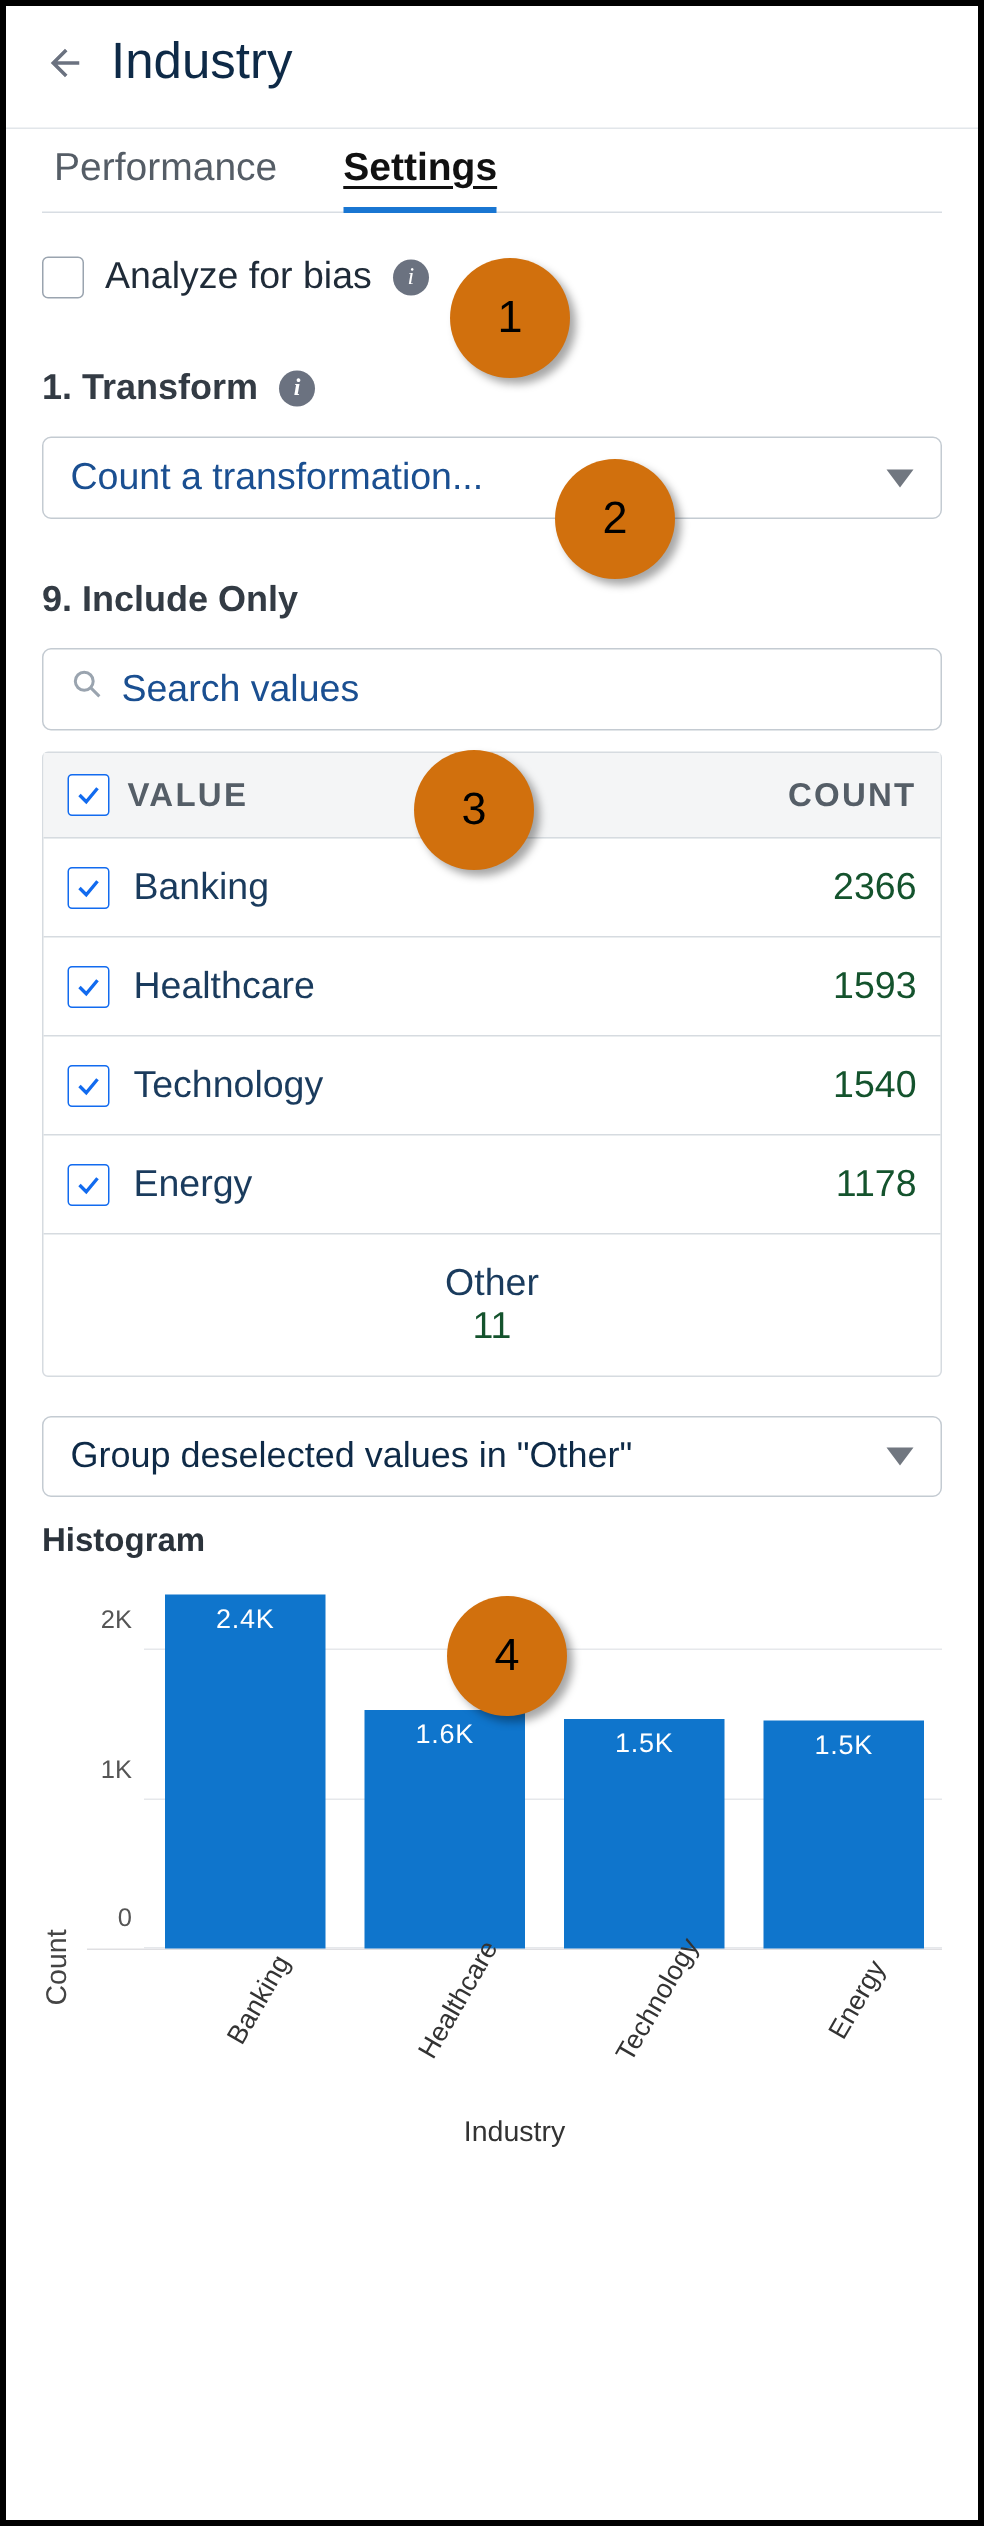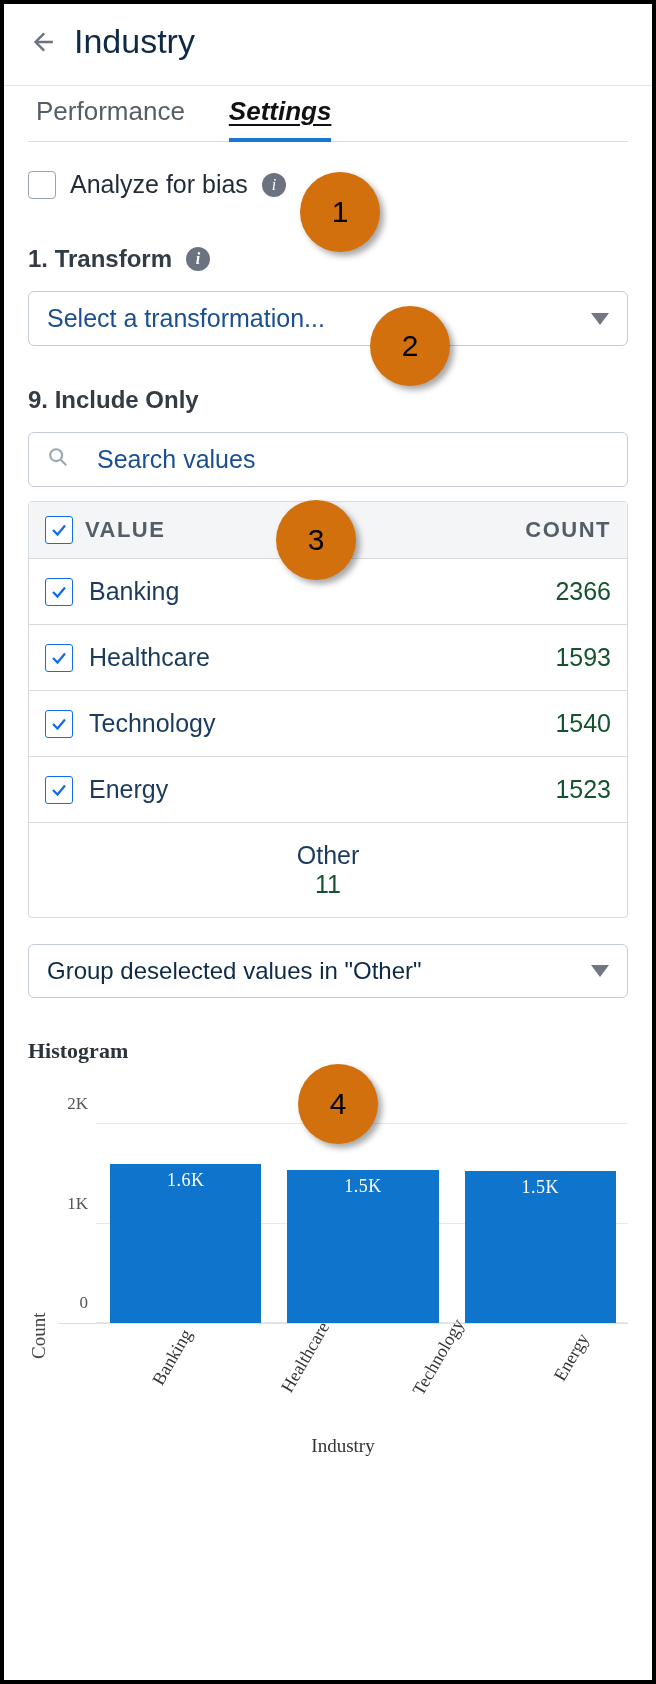--- a/index.html
+++ b/index.html
@@ -6,40 +6,40 @@
     html, body { font-family: -apple-system, BlinkMacSystemFont, "Segoe UI", sans-serif; color: #0e2a47; }
     body { width: 656px; height: 1684px; border: 4px solid #000; position: relative; padding: 0 24px 24px 24px; overflow: hidden; }
 
     .header { display: flex; align-items: center; gap: 18px; padding: 18px 0 24px 0; }
     .back-arrow { width: 28px; height: 28px; display: inline-flex; align-items: center; justify-content: center; cursor: pointer; }
     .back-arrow svg { stroke: #6b7280; stroke-width: 2.2; fill: none; }
     .page-title { font-size: 34px; font-weight: 500; color: #0e2a47; }
 
     .tabs { display: flex; gap: 44px; border-bottom: 1px solid #d8dde3; padding: 0 0 0 8px; position: relative; }
     .tab { font-size: 26px; padding: 10px 0 14px 0; color: #555d66; cursor: pointer; font-weight: 500; }
-    .tab.active { color: #111; font-weight: 700; text-decoration: underline; text-underline-offset: 4px; position: relative; font-style: italic; }
+    .tab.active { color: #111; font-weight: 700; text-decoration: underline; text-underline-offset: 4px; position: relative; }
     .tab.active::after { content: ""; position: absolute; left: 0; right: 0; bottom: -1px; height: 4px; background: #1976d2; }
     .divider { height: 1px; background: #e2e6ea; margin: 0 -24px; }
 
     .section { margin-top: 28px; }
 
     .checkbox-row { display: flex; align-items: center; gap: 14px; }
     .cb { width: 28px; height: 28px; border: 1.5px solid #9aa4af; border-radius: 4px; display: inline-flex; align-items: center; justify-content: center; cursor: pointer; }
     .bias-label { font-size: 25px; color: #1f2b38; }
 
     .info-icon { width: 24px; height: 24px; border-radius: 50%; background: #6b7280; color: #fff; font-size: 16px; display: inline-flex; align-items: center; justify-content: center; font-style: italic; font-family: Georgia, serif; cursor: pointer; }
 
     .section-head { font-size: 24px; font-weight: 700; color: #333b44; display: flex; align-items: center; gap: 14px; margin-bottom: 18px; }
 
     .select-box, .search-box, .group-select { border: 1px solid #c4cbd2; border-radius: 6px; display: flex; align-items: center; padding: 12px 18px; font-size: 25px; cursor: pointer; background: #fff; }
     .select-box { color: #1a4f91; justify-content: space-between; }
     .group-select { color: #0e2a47; justify-content: space-between; font-size: 24px; }
     .caret-down { width: 0; height: 0; border-left: 9px solid transparent; border-right: 9px solid transparent; border-top: 12px solid #717780; }
 
-    .search-box { color: #1a4f91; gap: 28px; }
+    .search-box { color: #1a4f91; gap: 12px; }
     .search-icon svg { width: 22px; height: 22px; stroke: #9aa4af; fill: none; stroke-width: 2.2; }
     .search-input { border: none; outline: none; font-size: 25px; color: #1a4f91; flex: 1; background: transparent; }
     .search-input::placeholder { color: #1a4f91; }
 
     .values-table { border: 1px solid #d6dbe0; border-radius: 4px; margin-top: 14px; }
     .values-head { display: flex; align-items: center; background: #f4f5f6; padding: 14px 16px; border-bottom: 1px solid #d6dbe0; }
     .values-head .hlabel { font-size: 22px; letter-spacing: 1.5px; color: #555e67; font-weight: 700; }
     .values-row { display: flex; align-items: center; padding: 18px 16px; border-bottom: 1px solid #d6dbe0; }
     .values-row:last-child { border-bottom: none; flex-direction: column; }
     .row-cb { width: 28px; height: 28px; border: 1.5px solid #9aa4af; border-radius: 3px; display: inline-flex; align-items: center; justify-content: center; cursor: pointer; flex: 0 0 28px; }
@@ -94,21 +94,21 @@
     <span class="info-icon">i</span>
   </div>
 </div>
 
 <div class="section" style="margin-top:46px;">
   <div class="section-head">
     <span>1. Transform</span>
     <span class="info-icon">i</span>
   </div>
   <div class="select-box">
-    <span>Select a transformation...</span>
+    <span>Count a transformation...</span>
     <span class="caret-down"></span>
   </div>
 </div>
 
 <div class="section" style="margin-top:40px;">
   <div class="section-head">
     <span>9. Include Only</span>
   </div>
   <div class="search-box">
     <span class="search-icon">
@@ -158,48 +158,51 @@
       <span class="row-value">Technology</span>
       <span class="row-count">1540</span>
     </div>
     <div class="values-row">
       <span class="row-cb checked">
           <svg viewBox="0 0 24 24">
             <polyline points="4 12 10 18 20 6"></polyline>
           </svg>
         </span>
       <span class="row-value">Energy</span>
-      <span class="row-count">1523</span>
+      <span class="row-count">1178</span>
     </div>
     <div class="values-row">
       <span class="row-value" style="margin-left:0">Other</span>
       <span class="row-count">11</span>
     </div>
   </div>
 
   <div class="group-select" style="margin-top:26px;">
     <span>Group deselected values in "Other"</span>
     <span class="caret-down"></span>
   </div>
 </div>
 
-<div class="section" style="margin-top:40px;font-family:Liberation Serif, serif;">
+<div class="section" style="margin-top:16px;">
   <div class="histogram-title">Histogram</div>
 
   <div class="chart-wrap">
     <div class="ylabel">Count</div>
     <div class="plot">
       <div class="plot-area">
         <div class="grid-line" style="bottom:0%"></div>
         <div class="grid-line" style="bottom:41.6%"></div>
         <div class="grid-line" style="bottom:83.3%"></div>
         <div class="ytick" style="bottom:0%">0</div>
         <div class="ytick" style="bottom:41.6%">1K</div>
         <div class="ytick" style="bottom:83.3%">2K</div>
         <div class="bars" id="bars">
+            <div class="bar" style="height: 98.5833%;">
+              <div class="bar-label">2.4K</div>
+            </div>
             <div class="bar" style="height: 66.375%;">
               <div class="bar-label">1.6K</div>
             </div>
             <div class="bar" style="height: 64.1667%;">
               <div class="bar-label">1.5K</div>
             </div>
             <div class="bar" style="height: 63.4583%;">
               <div class="bar-label">1.5K</div>
             </div>
           </div>

